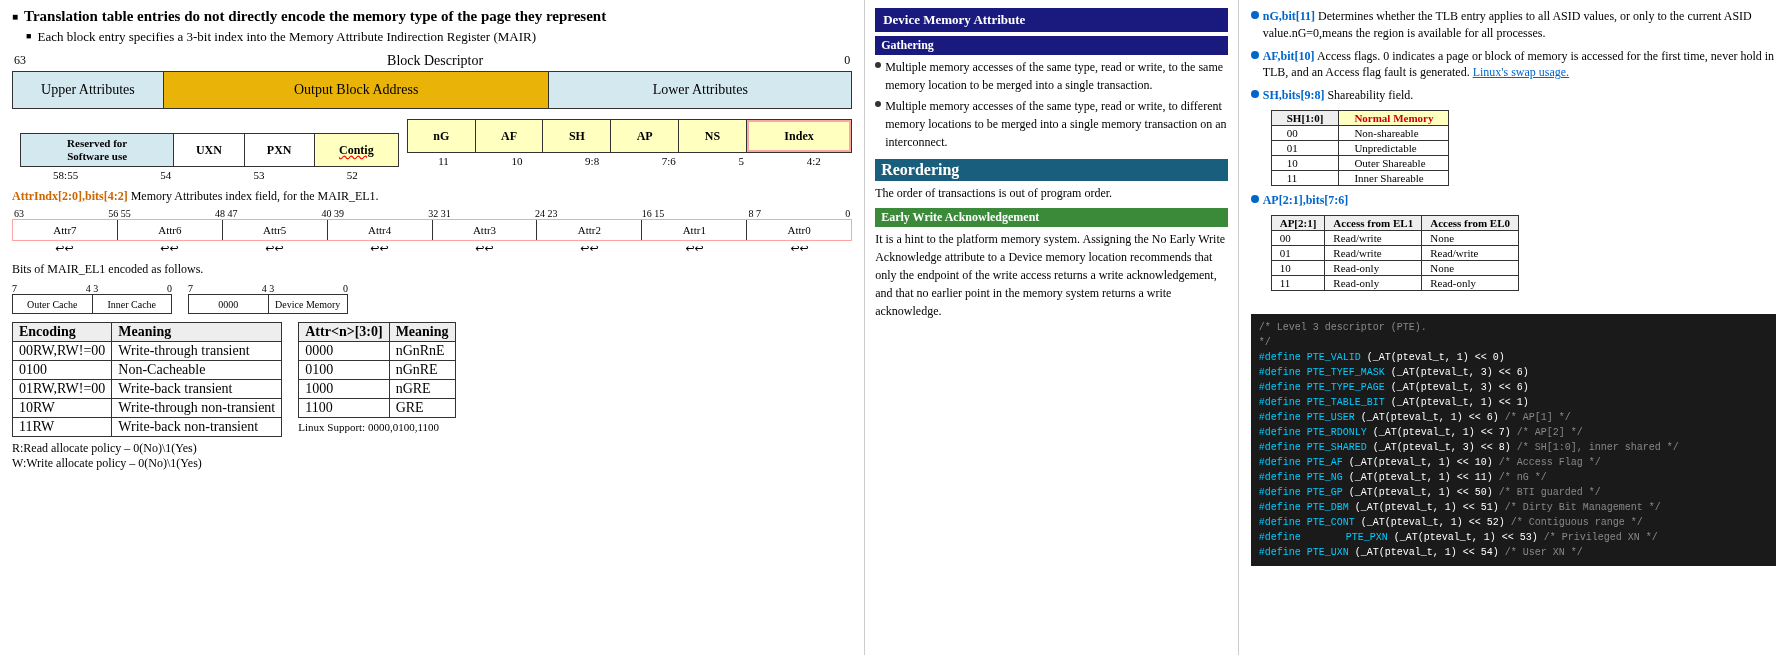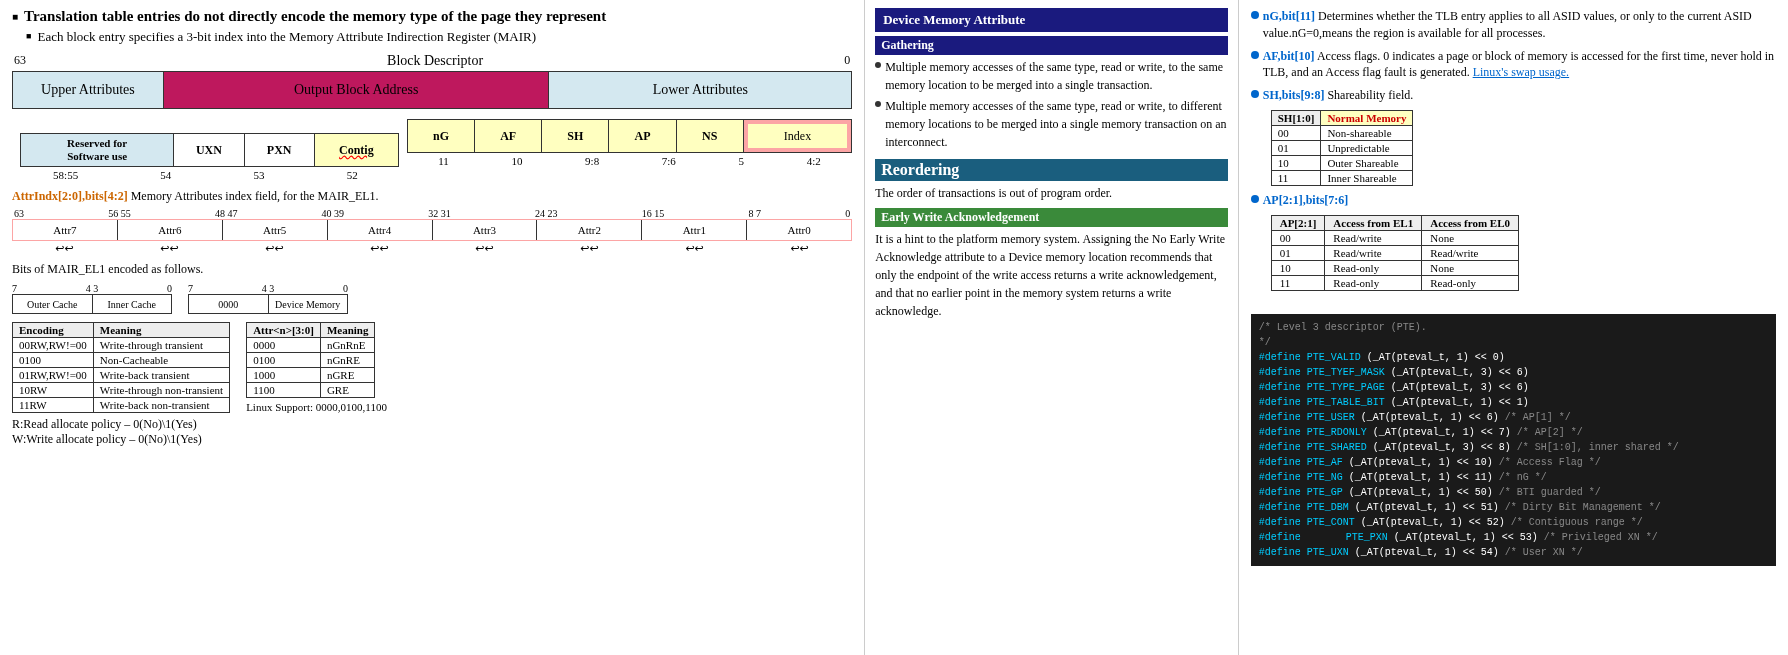--- a/index.html
+++ b/index.html
@@ -77,21 +77,21 @@
     .bd-box {
       display: flex;
       align-items: center;
       justify-content: center;
       font-size: 14px;
       font-weight: normal;
       border-right: 1.5px solid #333;
     }
     .bd-box:last-child { border-right: none; }
     .bd-box.upper { background: #d4e8f0; width: 18%; }
-    .bd-box.output { background: #be185d; width: 46%; text-align: right; }
+    .bd-box.output { background: #eab308; width: 46%; text-align: right; }
     .bd-box.lower { background: #d4e8f0; width: 36%; }
 
     
     .attr-section {
       margin-top: 8px;
     }
     .attr-title {
       font-size: 12px;
       margin-bottom: 4px;
     }
@@ -111,21 +111,21 @@
     }
 
     
     .tables-row {
       display: flex;
       gap: 16px;
       margin-top: 4px;
     }
     .enc-table {
       border-collapse: collapse;
-      font-size: 11px;
+      font-size: 14px;
     }
     .enc-table th, .enc-table td {
       border: 1px solid #333;
       padding: 1px 6px;
       text-align: left;
     }
     .enc-table th { background: #eee; font-weight: bold; }
 
     
     .rp-bullet {
@@ -147,21 +147,21 @@
 
     
     .sh-table {
       border-collapse: collapse;
       font-size: 11px;
       margin-left: 20px;
       margin-bottom: 6px;
     }
     .sh-table th, .sh-table td {
       border: 1px solid #333;
-      padding: 1px 6px;
+      padding: 1px 15px;
     }
     .sh-table th:first-child { background: #eee; }
     .sh-table th:nth-child(2) { background: #ffffc0; color: #cc0000; }
 
     
     .ap-table {
       border-collapse: collapse;
       font-size: 11px;
       margin-left: 20px;
       margin-bottom: 23px;
@@ -290,21 +290,21 @@
     <div style="width:53%;">
       <div style="display:flex; gap:0; margin-bottom:2px; font-size:11px; justify-content:space-around; padding:0 2px;">
         <span></span>
       </div>
       <div style="display:flex; height:34px; border:1.5px solid #333;">
         <div style="flex:1; background:#ffffc0; border-right:1.5px solid #333; display:flex; align-items:center; justify-content:center; font-size:12px; font-weight:bold;">nG</div>
         <div style="flex:1; background:#ffffc0; border-right:1.5px solid #333; display:flex; align-items:center; justify-content:center; font-size:12px; font-weight:bold;">AF</div>
         <div style="flex:1; background:#ffffc0; border-right:1.5px solid #333; display:flex; align-items:center; justify-content:center; font-size:12px; font-weight:bold;">SH</div>
         <div style="flex:1; background:#ffffc0; border-right:1.5px solid #333; display:flex; align-items:center; justify-content:center; font-size:12px; font-weight:bold;">AP</div>
         <div style="flex:1; background:#ffffc0; border-right:1.5px solid #333; display:flex; align-items:center; justify-content:center; font-size:12px; font-weight:bold;">NS</div>
-        <div style="flex:1.5; background:#ffffc0; border:4px solid #fca5a5; display:flex; align-items:center; justify-content:center; font-size:12px; font-weight:normal;">Index</div>
+        <div style="flex:1.5; background:#ffffc0; border:2px solid #fca5a5; display:flex; align-items:center; justify-content:center; font-size:12px; font-weight:bold;">Index</div>
       </div>
       <div style="display:flex; font-size:11px; padding-top:2px; justify-content:space-around;">
         <span>11</span>
         <span>10</span>
         <span>9:8</span>
         <span>7:6</span>
         <span>5</span>
         <span>4:2</span>
       </div>
     </div>

